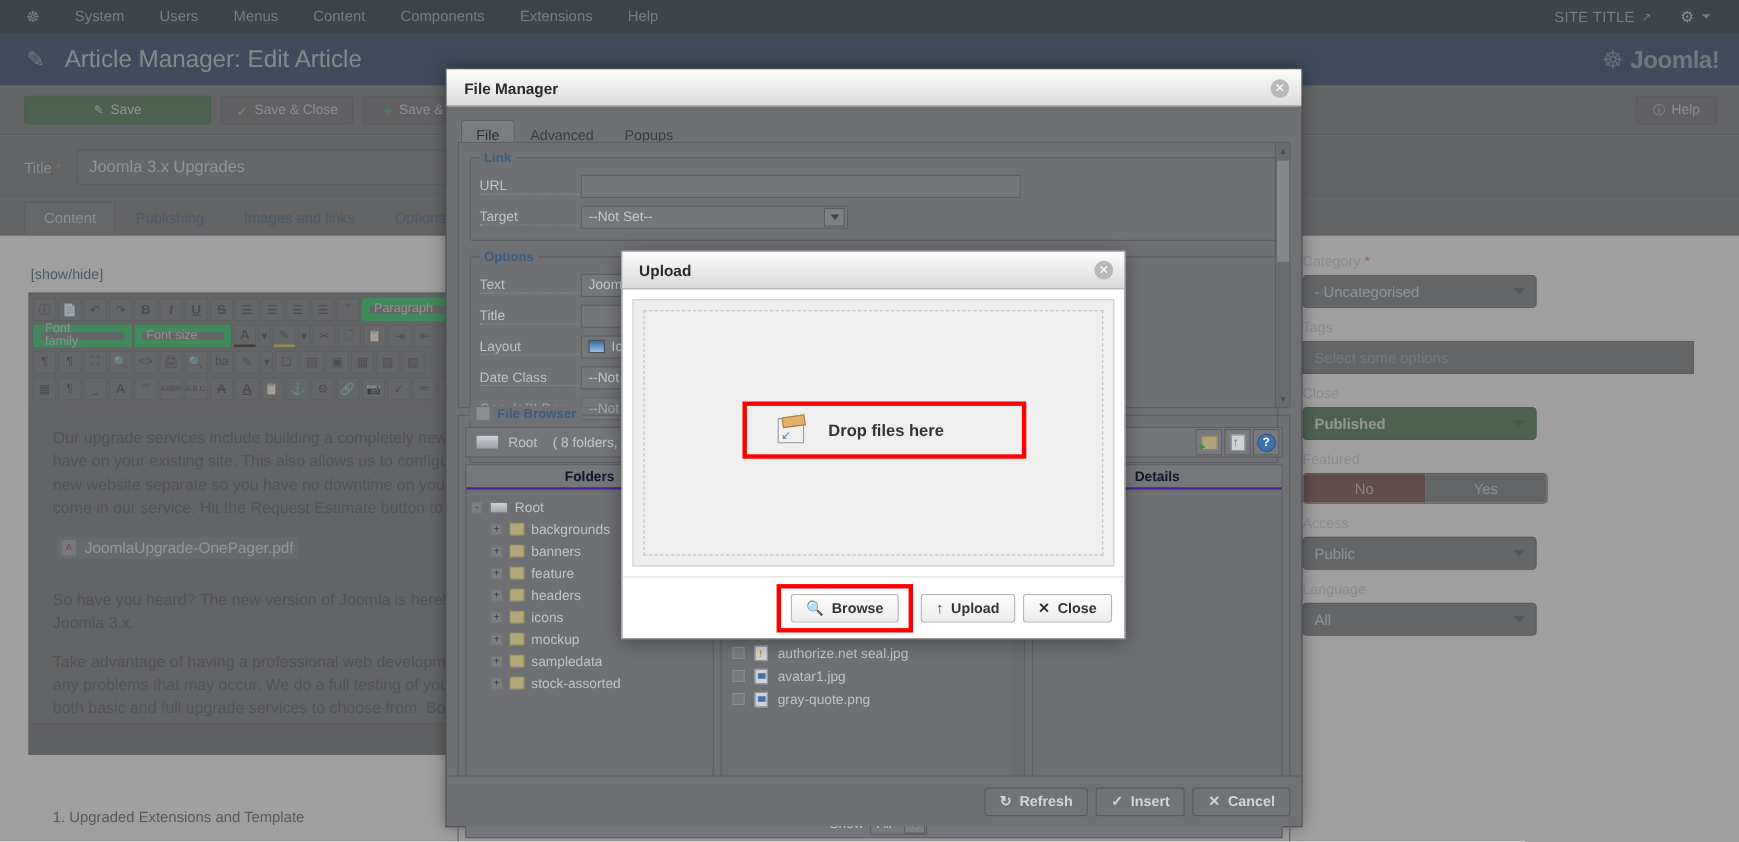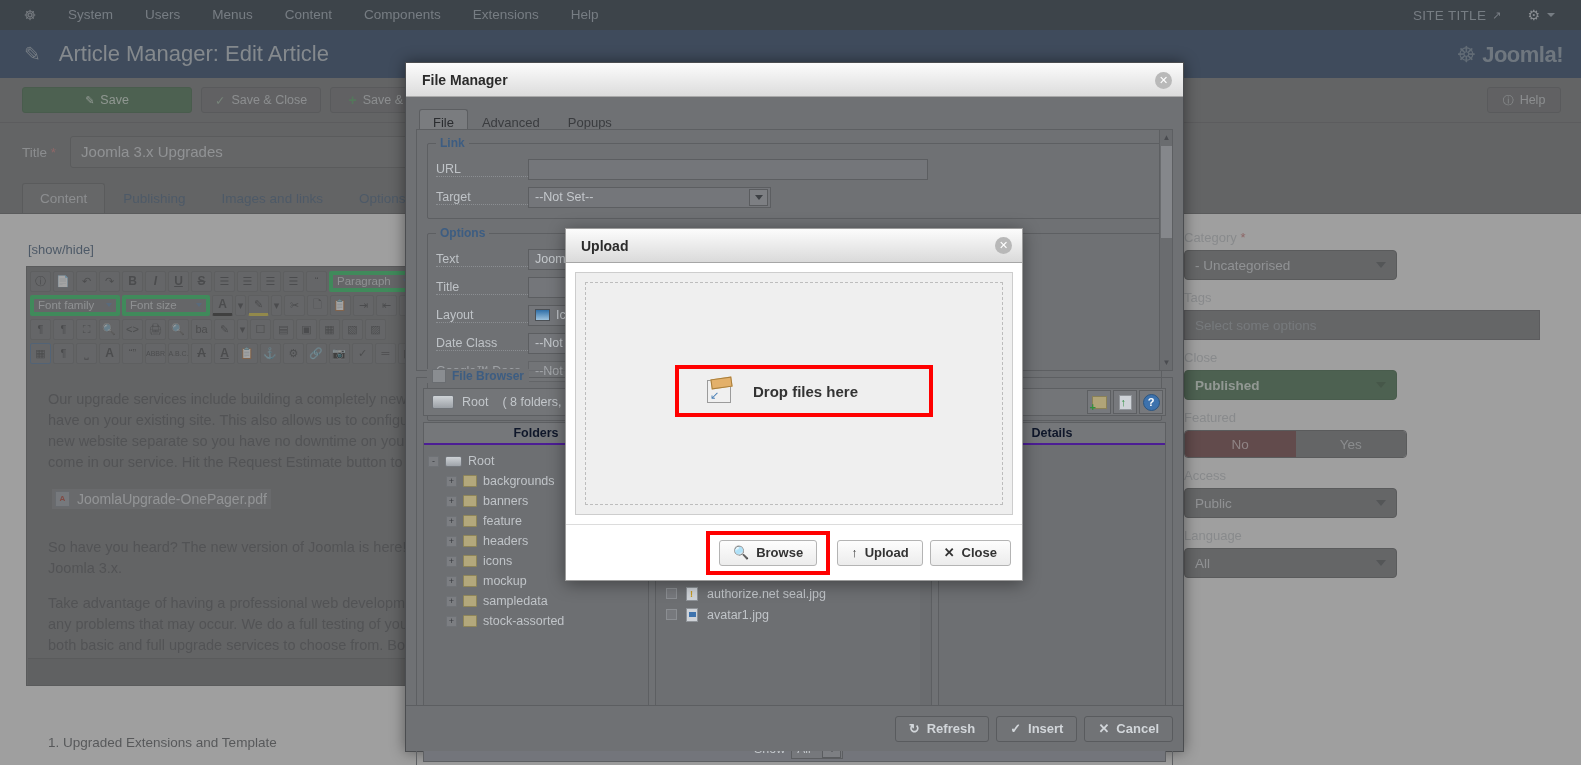--- a/index.html
+++ b/index.html
@@ -114,21 +114,21 @@
   }
   .ed-toolbars { padding: 3px 2px 2px 3px; }
   .ed-row { display: flex; gap: 2px; height: 22px; margin-bottom: 2px; align-items: center; }
   .ed-btn {
     width: 21px; height: 21px; border: 1px solid #646669; border-radius: 2px;
     background: #74767a; display: flex; align-items: center; justify-content: center;
     font-size: 11px; color: #3b3d40;
   }
   .ed-btn.big { font-size: 12px; font-weight: bold; }
   .ed-sel {
-    height: 21px; border: 4px solid #22c55e; border-radius: 2px; background: #74767a;
+    height: 21px; border: 7px solid #22c55e; border-radius: 2px; background: #74767a;
     color: #cfd3d7; font-size: 11.5px; display: flex; align-items: center;
     padding: 0 4px; justify-content: space-between; gap: 6px;
   }
   .ed-sel .ar { border-left: 3px solid transparent; border-right: 3px solid transparent; border-top: 4px solid #5a7fa5; }
   .ed-content {
     position: absolute; left: 1px; right: 1px; top: 106px; bottom: 28px;
     background: #6f7174; padding: 16px 20px; overflow: hidden;
   }
   .ed-content p { color: #4a4c50; font-size: 14.5px; line-height: 21px; margin-bottom: 14px; }
   .pdf-chip {
@@ -758,20 +758,25 @@
             <div class="frow-item">
               <span class="cbx"></span>
               <span class="file-ic warn"></span>
               <span>authorize.net seal.jpg</span>
             </div>
             <div class="frow-item">
               <span class="cbx"></span>
               <span class="file-ic img"></span>
               <span>avatar1.jpg</span>
             </div>
+            <div class="frow-item">
+              <span class="cbx"></span>
+              <span class="file-ic img"></span>
+              <span>gray-quote.png</span>
+            </div>
           </div>
           <div class="files-scroll">
             <span class="ar-d">▼</span>
           </div>
         </div>
 
         <div class="fb-col details">
           <div class="colhead">Details</div>
         </div>
       </div>

